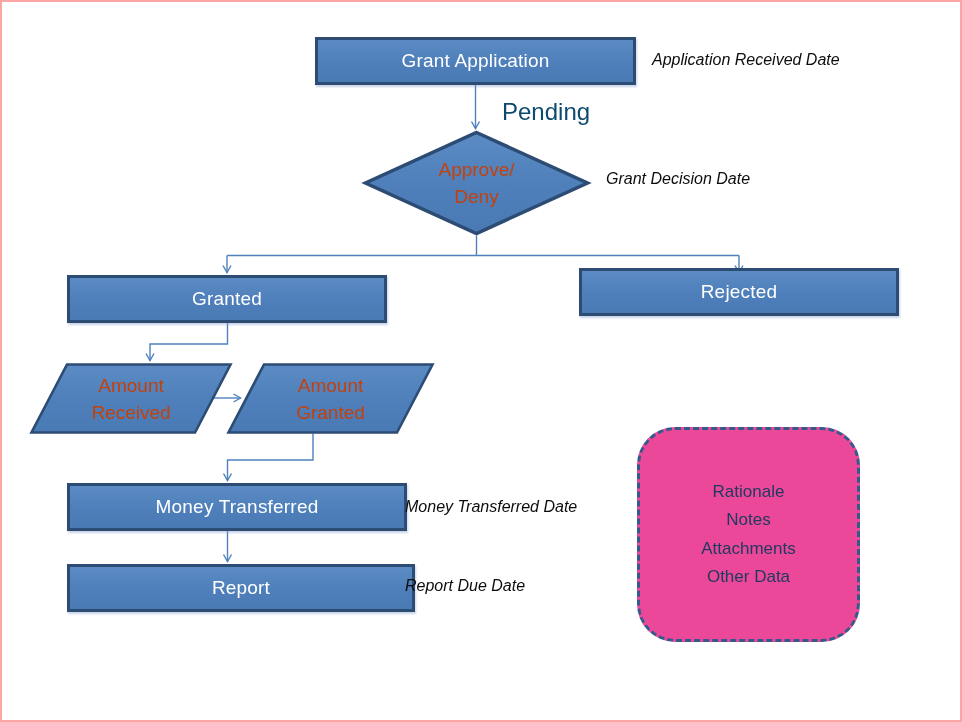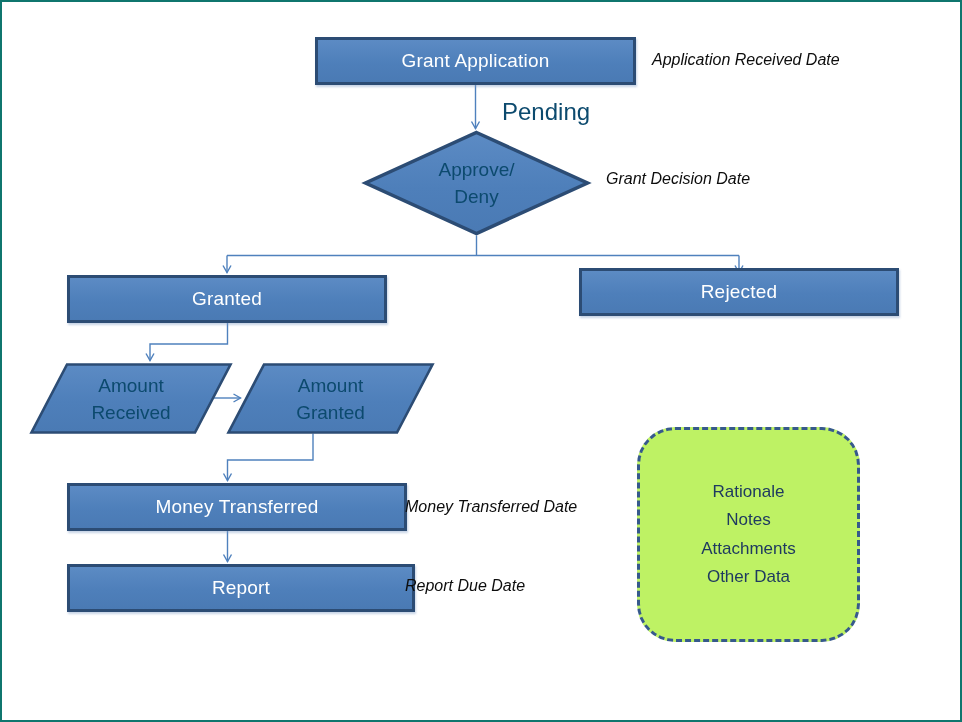--- a/index.html
+++ b/index.html
@@ -6,21 +6,21 @@
     margin: 0;
     padding: 0;
     background: #ffffff;
     font-family: "Liberation Sans", sans-serif;
   }
   .canvas {
     position: relative;
     width: 962px;
     height: 722px;
     box-sizing: border-box;
-    border: 2px solid #0f766e;
+    border: 2px solid #fca5a5;
     background: #ffffff;
     overflow: hidden;
   }
   .layer {
     position: absolute;
     left: 0; top: 0;
     width: 962px; height: 722px;
   }
   
   .node {
@@ -36,21 +36,21 @@
     font-size: 19px;
     letter-spacing: 0.2px;
   }
   
   .shape-label {
     position: absolute;
     display: flex;
     flex-direction: column;
     align-items: center;
     justify-content: center;
-    color: #0c4a6e;
+    color: #c2410c;
     font-size: 19px;
     line-height: 27px;
     text-align: center;
     pointer-events: none;
   }
   
   .annotation {
     position: absolute;
     font-style: italic;
     font-size: 16px;
@@ -65,21 +65,21 @@
     white-space: nowrap;
   }
   
   .notes-box {
     position: absolute;
     left: 635px; top: 425px;
     width: 223px; height: 215px;
     box-sizing: border-box;
     border: 3px dashed #36598c;
     border-radius: 38px;
-    background: #bef264;
+    background: #ec4899;
     display: flex;
     flex-direction: column;
     align-items: center;
     justify-content: center;
     color: #1f3a60;
     font-size: 17px;
     line-height: 28.5px;
     text-align: center;
   }
 </style>

